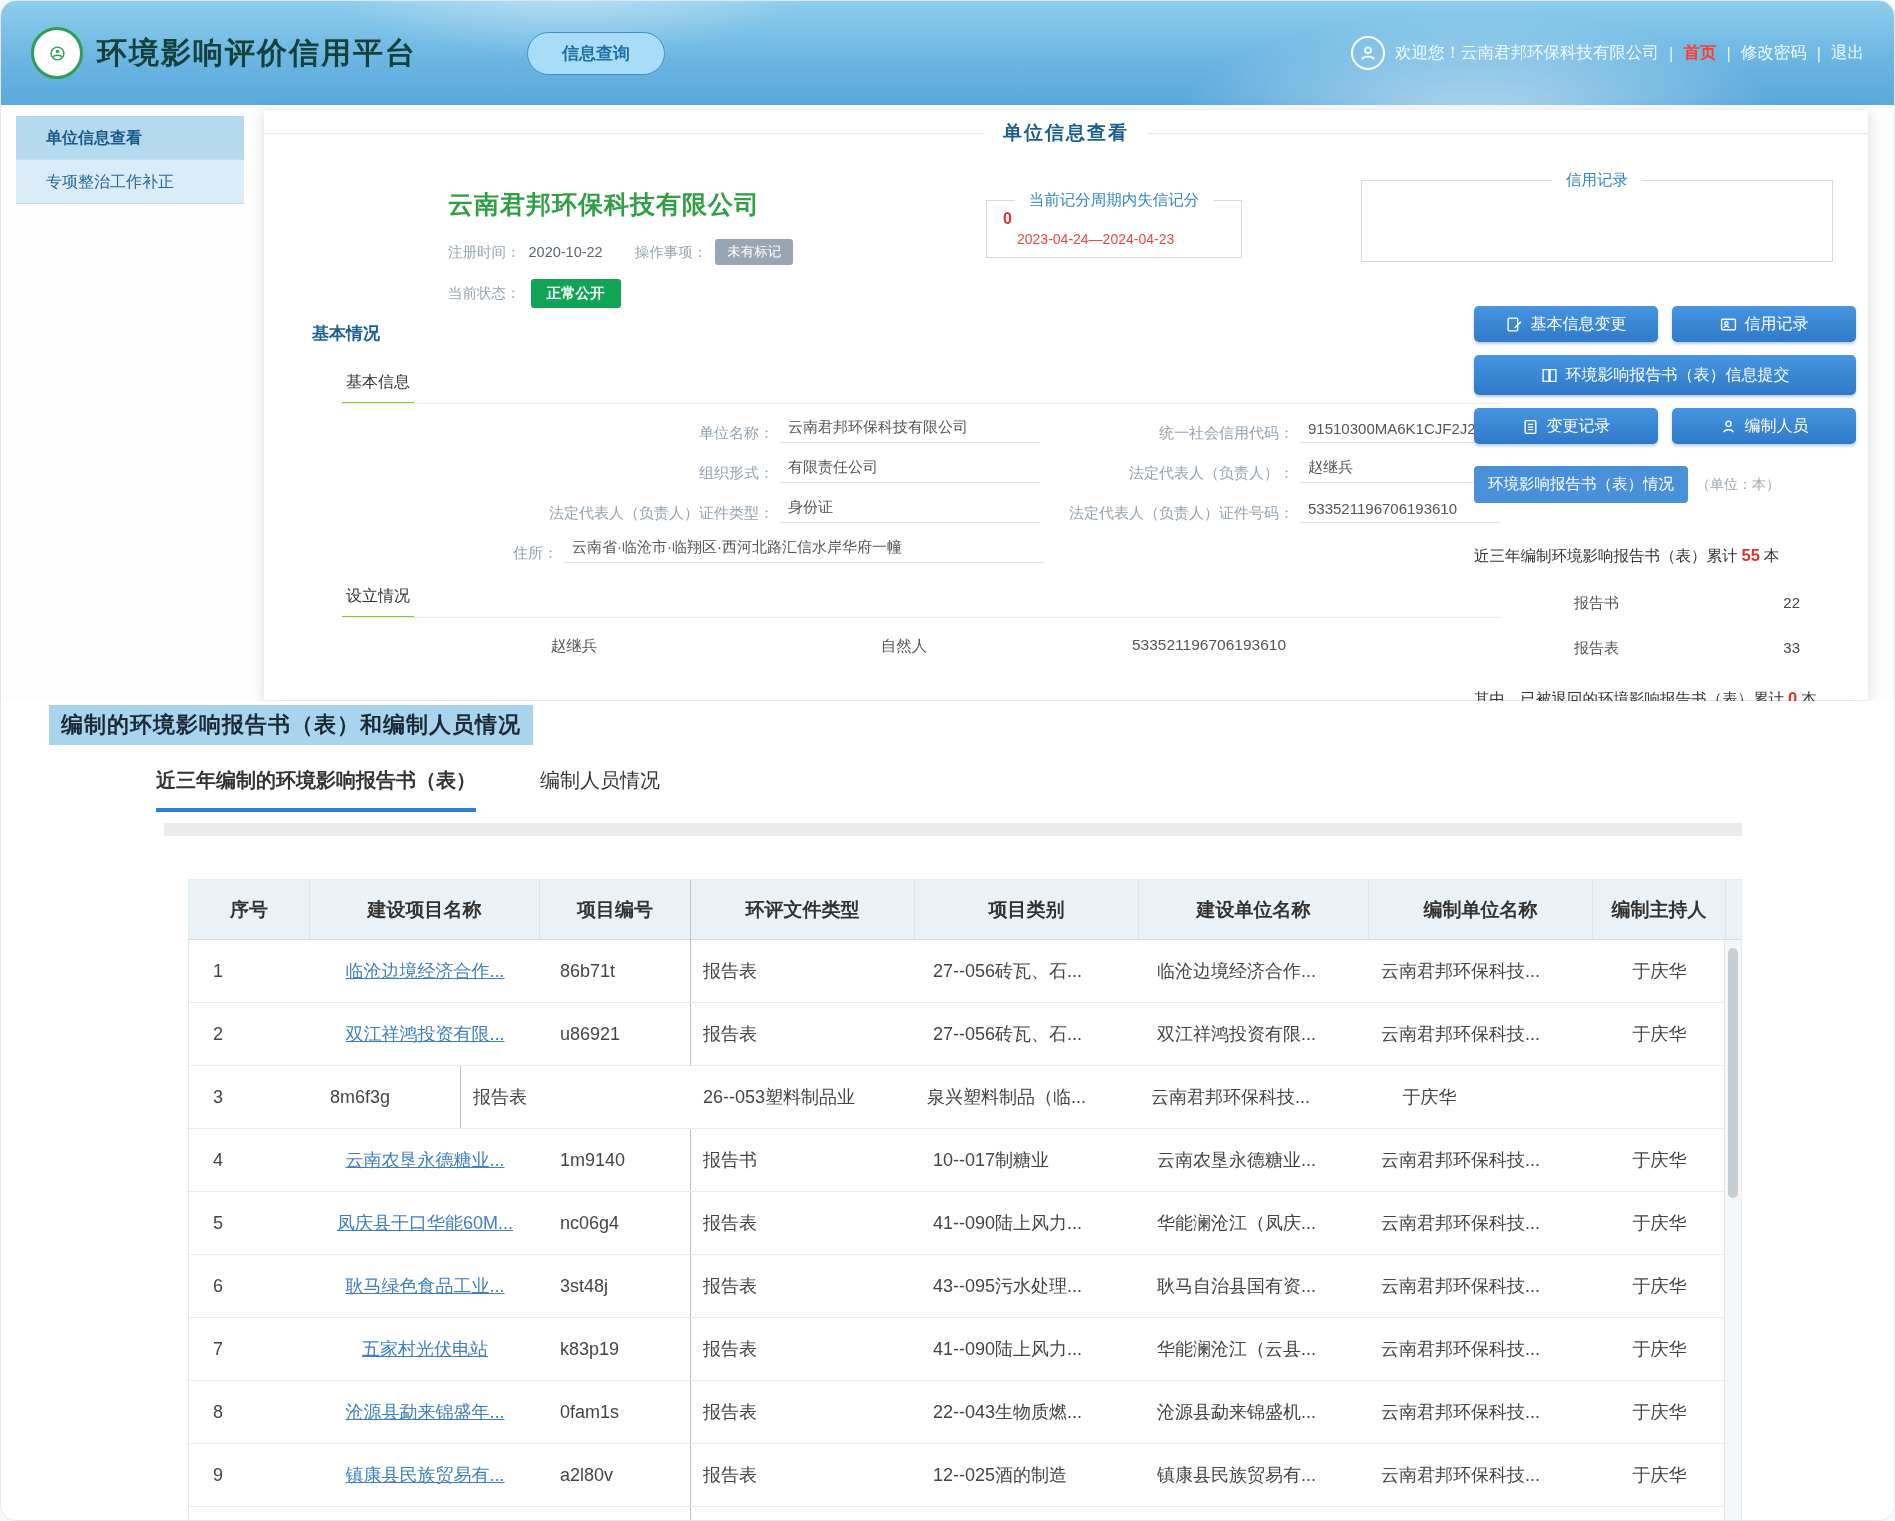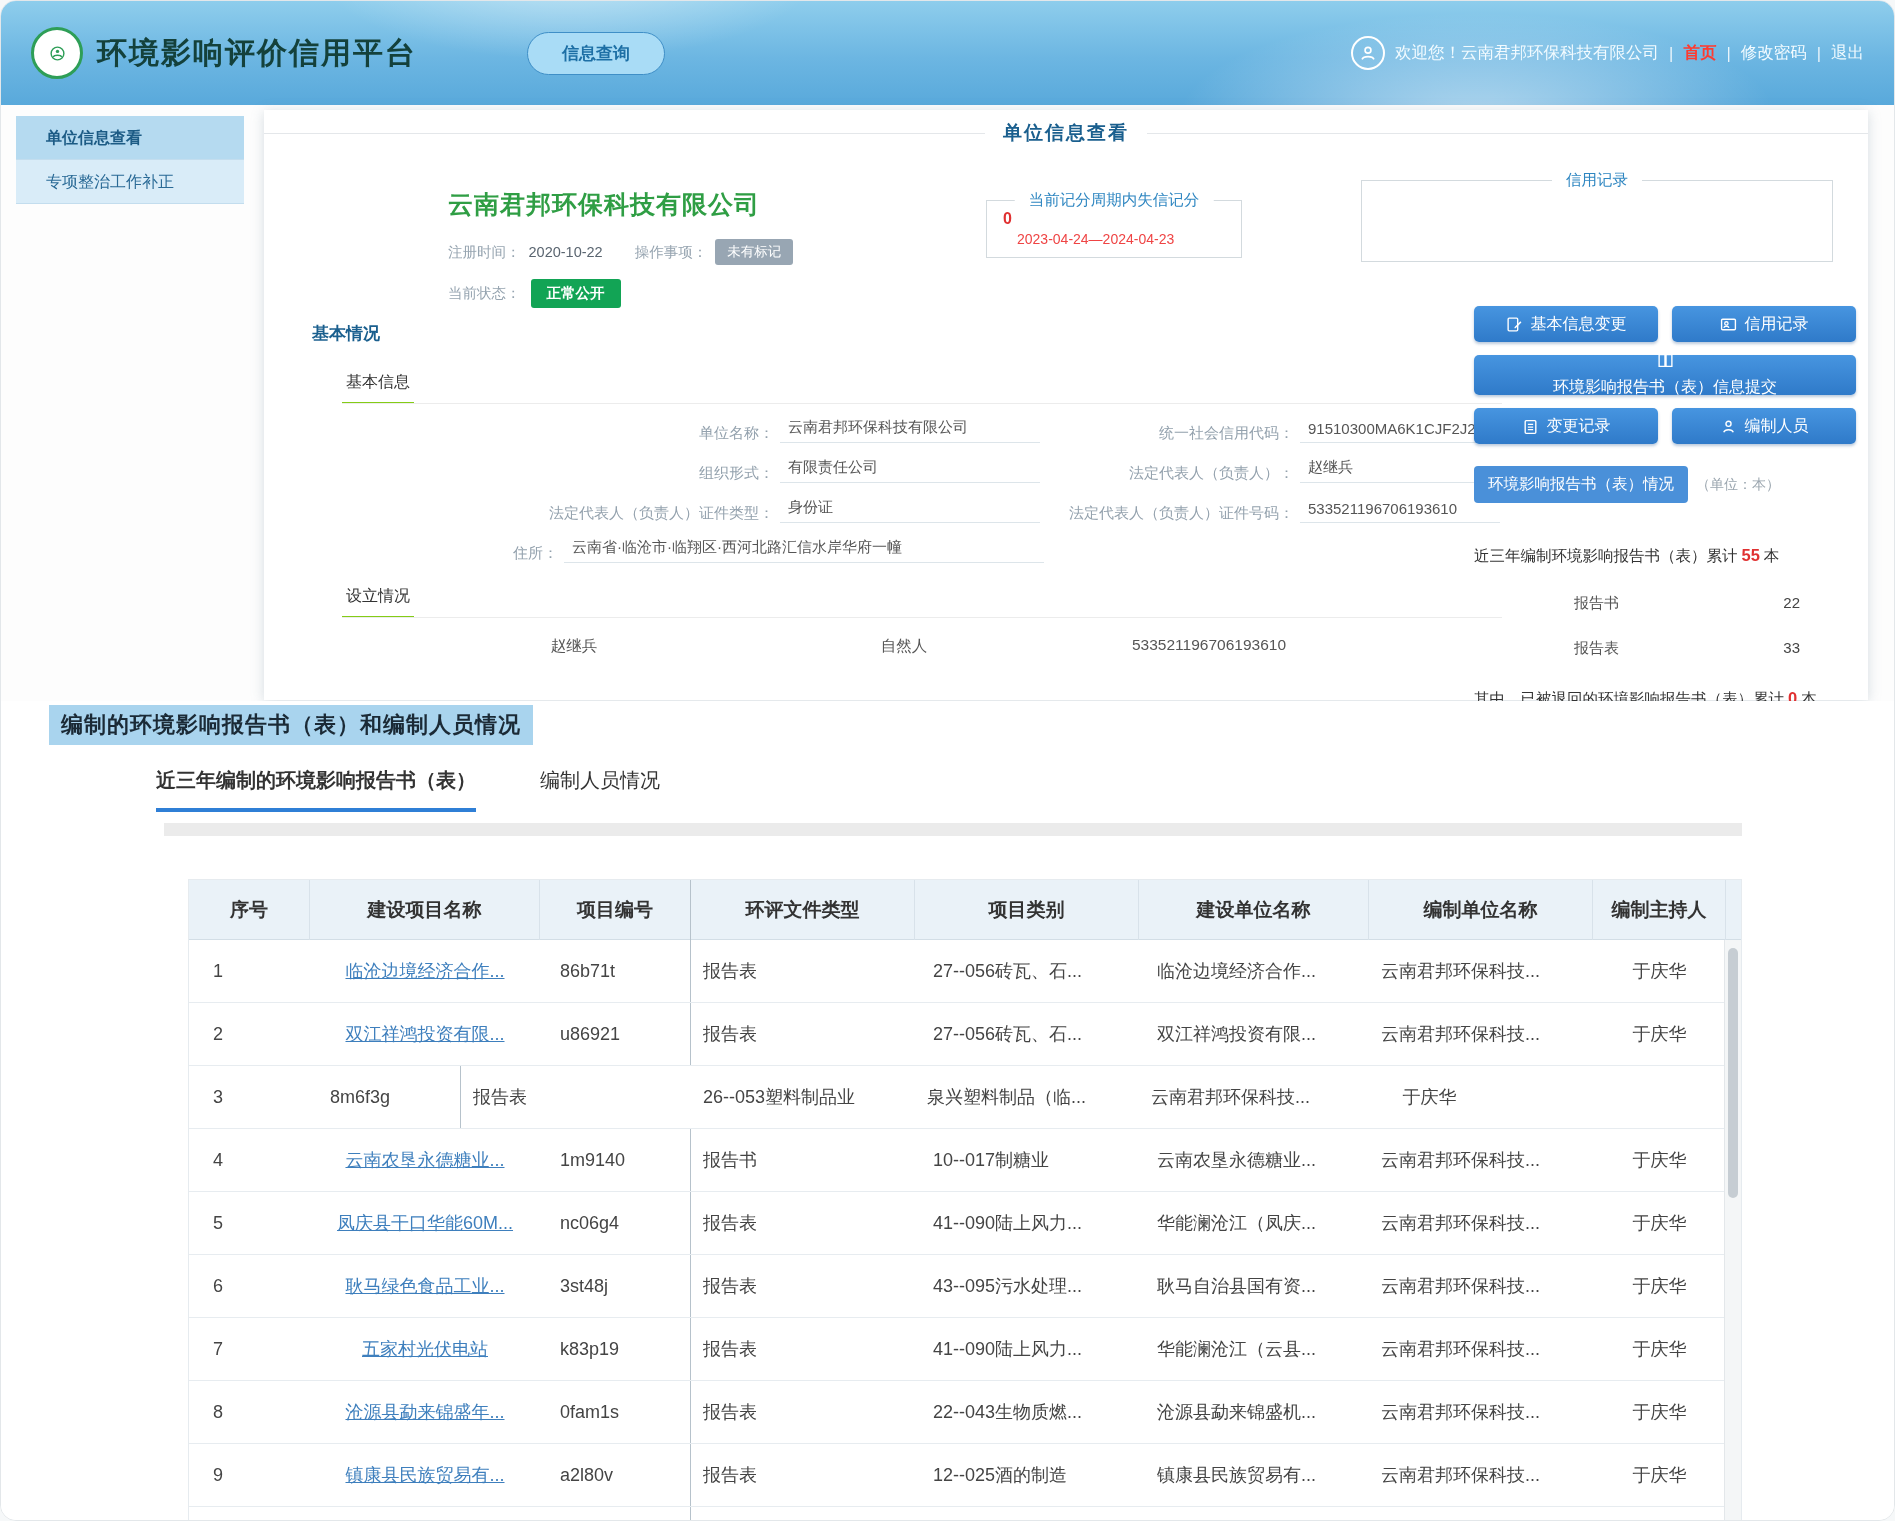--- a/index.html
+++ b/index.html
@@ -73,21 +73,21 @@
   .setup-table { position:absolute; left:100px; top:518px; width:1030px; }
   .setup-head, .setup-row { display:grid; grid-template-columns:420px 240px 370px; text-align:center; }
   .setup-head div { color:#2e86c1; font-size:15.5px; font-weight:bold; padding:6px 0; }
   .setup-row div { color:#555; font-size:15.5px; padding:8px 0; }
 
   .right-col { position:absolute; top:196px; right:12px; width:382px; }
   .btn-grid { display:grid; grid-template-columns:184px 184px; column-gap:14px; row-gap:13px; }
   .act-btn { height:36px; border-radius:5px; color:#fff; font-size:16px; cursor:pointer;
              background:linear-gradient(180deg,#4795e0,#2f7ac9); box-shadow:0 2px 3px rgba(30,80,140,.3);
              display:flex; align-items:center; justify-content:center; gap:8px; }
-  .act-btn.wide { grid-column:1 / span 2; height:40px;flex-direction:column; }
+  .act-btn.wide { grid-column:1 / span 2; height:40px; }
   .stats-head { margin-top:22px; display:flex; align-items:center; gap:8px; }
   .stats-pill { background:#4a90d9; color:#fff; font-size:15.5px; padding:8px 14px; border-radius:4px; }
   .unit-note { color:#9aa5ae; font-size:14px; }
   .stat-total { margin-top:40px; font-size:15.5px; color:#333; line-height:1.5; }
   .num-red { color:#e03131; font-weight:bold; font-size:16.5px; padding:0 4px; }
   .num-dark { color:#444; }
   .stat-item { display:flex; justify-content:space-between; margin:26px 56px 0 100px; font-size:15px; color:#555; }
   .stat-returned { margin-top:28px; font-size:15.5px; color:#333; line-height:1.5; }
 
   

